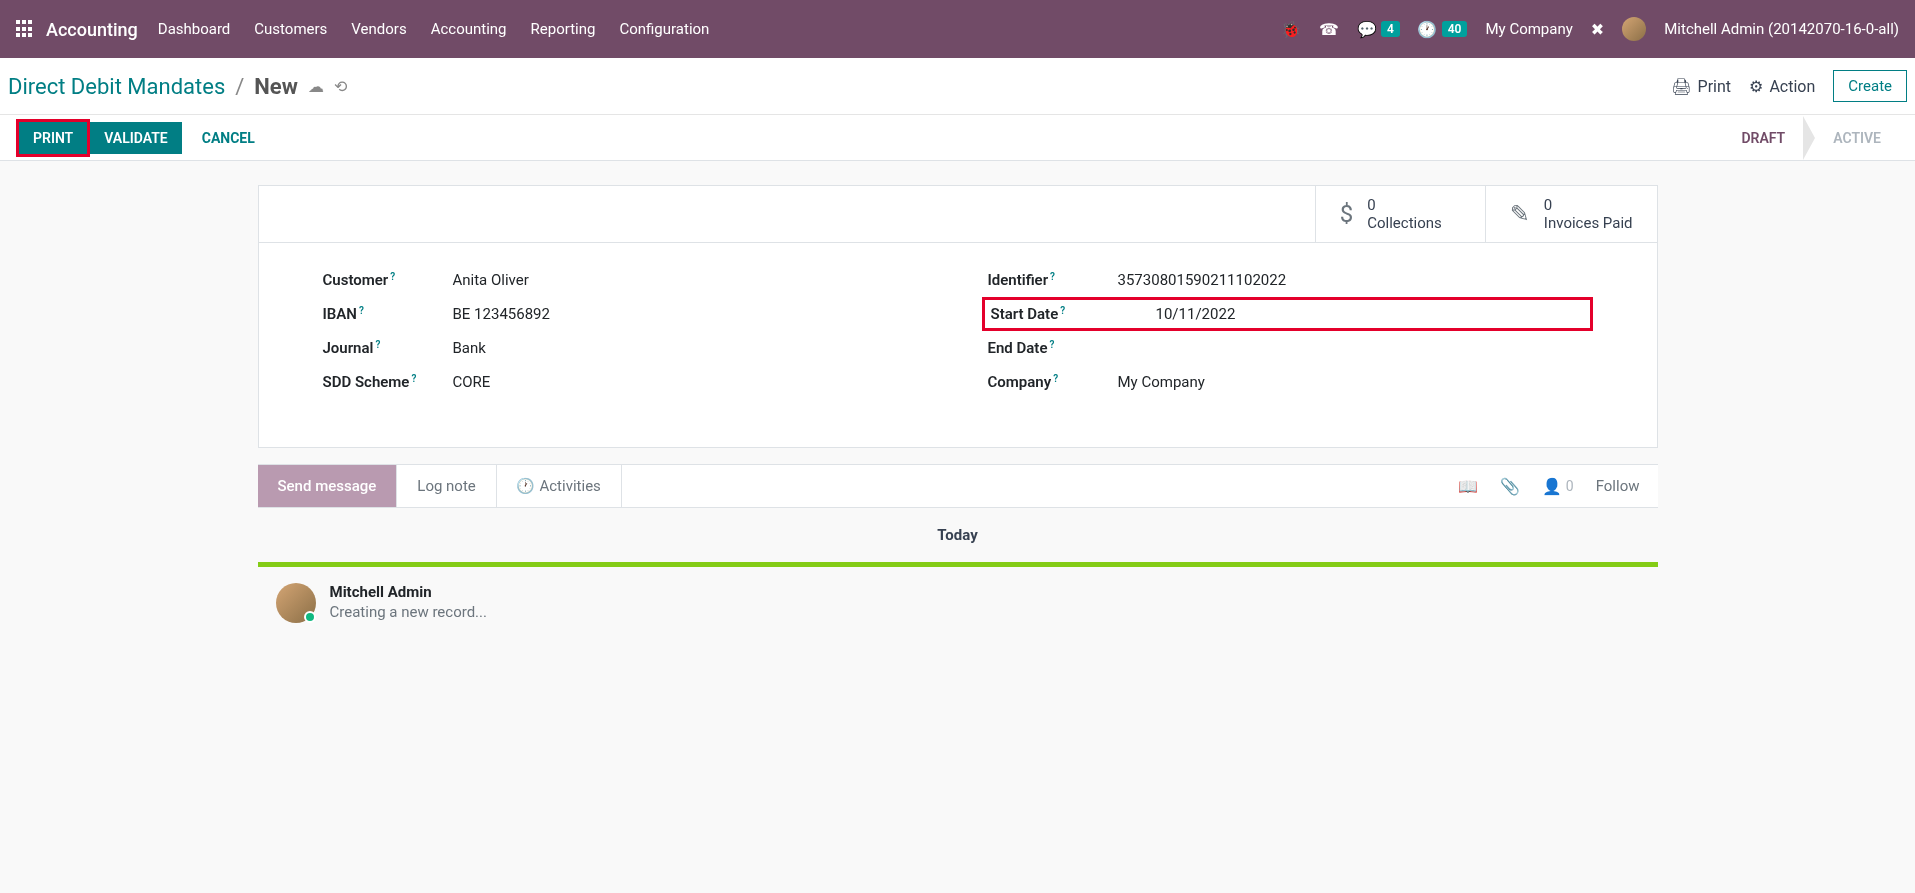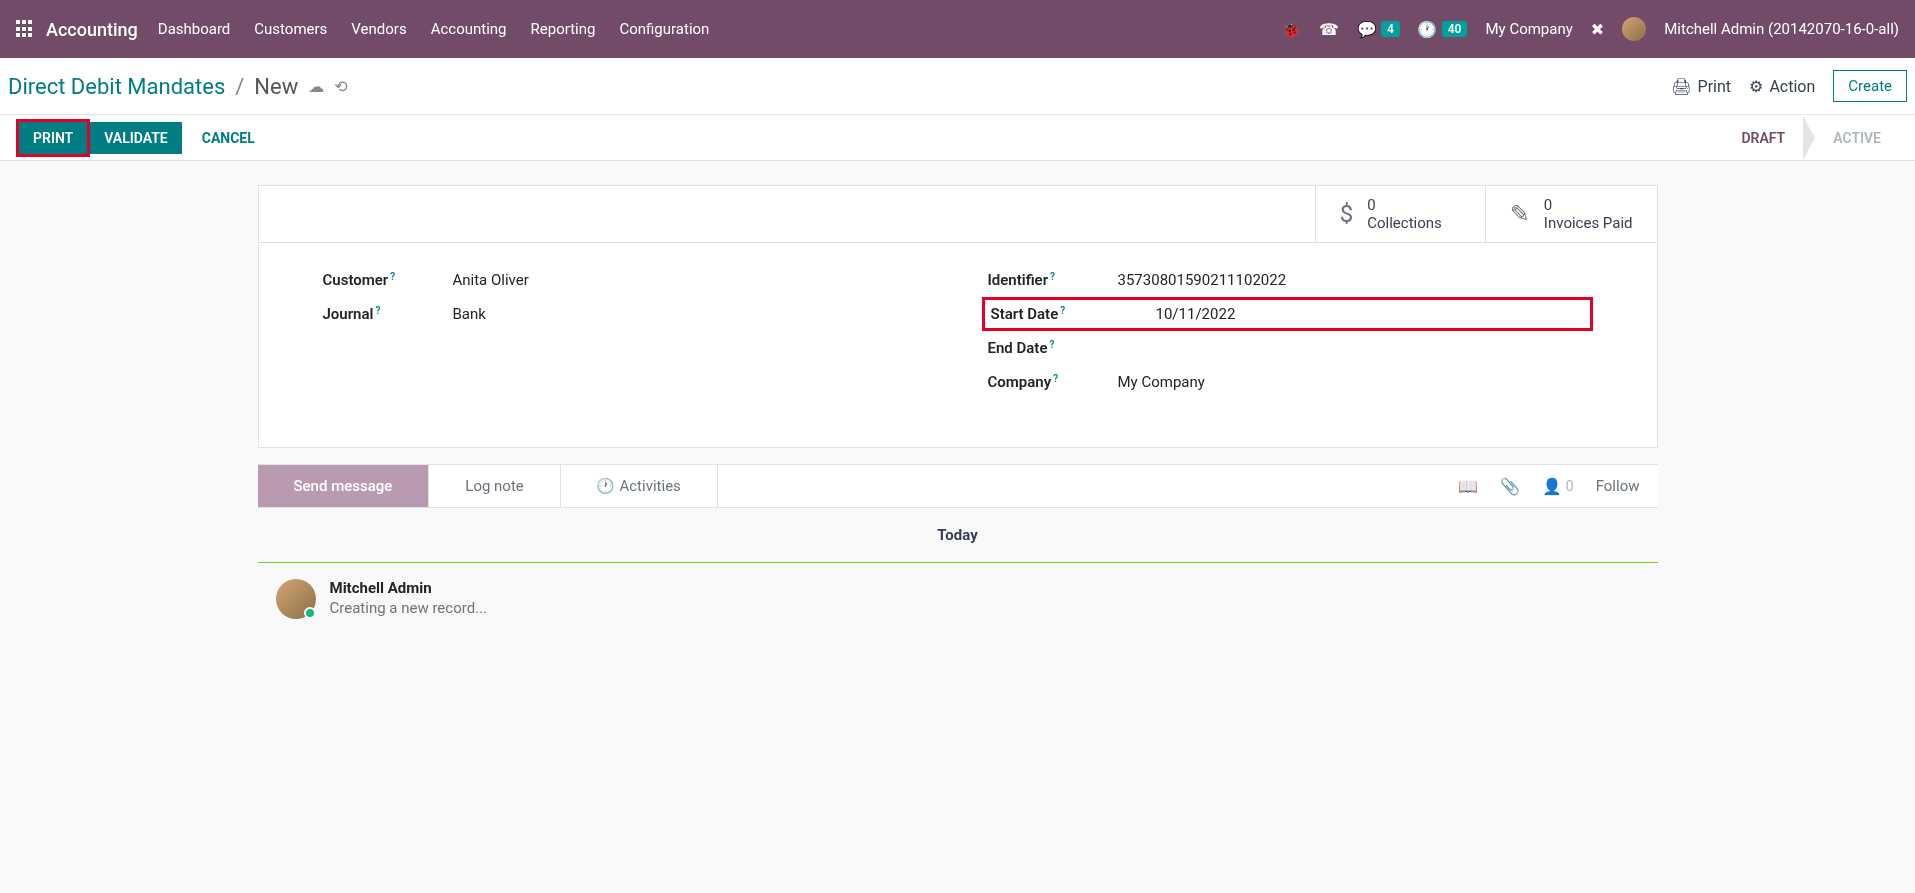--- a/index.html
+++ b/index.html
@@ -16,21 +16,21 @@
 .nav-right { display: flex; align-items: center; gap: 18px; font-size: 15px; }
 .badge { background: #00a09d; color: #fff; border-radius: 3px; padding: 1px 6px; font-size: 12px; font-weight: 600; }
 .nav-icon { font-size: 16px; cursor: pointer; }
 .avatar { width: 24px; height: 24px; border-radius: 50%; background: linear-gradient(135deg,#d4a574,#8b6f47); display:inline-block; }
 
 
 .header-row { background: #fff; display: flex; align-items: center; padding: 12px 8px; border-bottom: 1px solid #e5e5e5;}
 .breadcrumb { font-size: 22px; display: flex; align-items: center; gap: 10px; }
 .breadcrumb a { color: #017e84; text-decoration: none; }
 .breadcrumb .sep { color: #888; }
-.breadcrumb .current { color: #555; }
+.breadcrumb .current { color: #555; font-weight: bold; }
 .bc-icon { color: #888; font-size: 16px; cursor:pointer; }
 .header-actions { margin-left: auto; display:flex; align-items:center; gap: 18px; }
 .header-actions .link { color:#374151; font-size:16px; display:flex; align-items:center; gap:6px; cursor:pointer;}
 .create-btn { border:1px solid #017e84; color:#017e84; background:#fff; padding:6px 14px; font-size:15px; cursor:pointer;}
 
 
 .actions-row { background:#fff; display:flex; align-items:center; padding: 0 16px; height:46px; border-bottom:1px solid #dee2e6;}
 .print-wrap { border: 3px solid #e4002b; padding: 0; display:inline-block; }
 .action-btn { background:#017e84; color:#fff; border:none; padding:8px 14px; font-size:14px; font-weight:600; cursor:pointer;}
 .cancel-btn { background:transparent; color:#017e84; border:none; padding:8px 14px; font-size:14px; font-weight:700; cursor:pointer; margin-left:6px;}
@@ -53,28 +53,28 @@
 .field { display:flex; align-items:center; margin-bottom:16px; font-size:15px;}
 .field-label { width:130px; font-weight:600; color:#212529; position:relative;}
 .field-label .help { color:#017e84; font-size:10px; position:relative; top:-5px; margin-left:2px;}
 .field-value { color:#212529;}
 .highlight-box { border:3px solid #e4002b; padding:5px 0 5px 0; margin:-8px 0 8px -6px;}
 .highlight-box .field { margin-bottom:0; padding-left:6px;gap:35px;}
 
 
 .chatter { max-width:1400px; margin:16px auto 0; }
 .chatter-tabs { display:flex; align-items:center; border-top:1px solid #dee2e6; border-bottom:1px solid #dee2e6; background:#fff;}
-.chatter-tab { padding:12px 36px; font-size:15px; color:#6c757d; cursor:pointer; border-right:1px solid #dee2e6;}
+.chatter-tab { padding:12px 20px; font-size:15px; color:#6c757d; cursor:pointer; border-right:1px solid #dee2e6;}
 .chatter-tab.primary { background:#b99ab0; color:#fff; font-weight:500;}
 .chatter-tab .clock { margin-right:4px;}
 .chatter-right { margin-left:auto; display:flex; align-items:center; gap:22px; padding-right:18px; color:#adb5bd;}
 .follower-count { font-size:14px;}
 .follow-link { color:#6c757d; cursor:pointer; font-size:15px;}
 
-.today { text-align:center; font-weight:700; font-size:15px; padding:18px 0; border-bottom:1px solid #84cc16;}
+.today { text-align:center; font-weight:700; font-size:15px; padding:18px 0; border-bottom:5px solid #84cc16;}
 .msg { display:flex; gap:14px; padding:16px 18px;}
 .msg-avatar { width:40px; height:40px; border-radius:50%; background:linear-gradient(135deg,#d4a574,#8b6f47); position:relative;}
 .msg-avatar .dot{ position:absolute; bottom:0; right:0; width:12px;height:12px; background:#10b981; border-radius:50%; border:2px solid #fff;}
 .msg-body .author { font-weight:700; font-size:15px; color:#212529;}
 .msg-body .text { color:#6c757d; font-size:15px; margin-top:2px;}
 </style>
 </head>
 <body>
 
 <div class="topnav">
@@ -170,22 +170,30 @@
       </div>
     </div>
 
     <div class="form-body">
       <div class="col">
         <div class="field">
           <div class="field-label"><span>Customer</span><span class="help">?</span></div>
           <div class="field-value">Anita Oliver</div>
         </div>
         <div class="field">
+          <div class="field-label"><span>IBAN</span><span class="help">?</span></div>
+          <div class="field-value">BE 123456892</div>
+        </div>
+        <div class="field">
           <div class="field-label"><span>Journal</span><span class="help">?</span></div>
           <div class="field-value">Bank</div>
+        </div>
+        <div class="field">
+          <div class="field-label"><span>SDD Scheme</span><span class="help">?</span></div>
+          <div class="field-value">CORE</div>
         </div>
       </div>
       <div class="col">
         <div class="field">
           <div class="field-label"><span>Identifier</span><span class="help">?</span></div>
           <div class="field-value">35730801590211102022</div>
         </div>
         <div class="highlight-box">
           <div class="field">
             <div class="field-label"><span>Start Date</span><span class="help">?</span></div>

